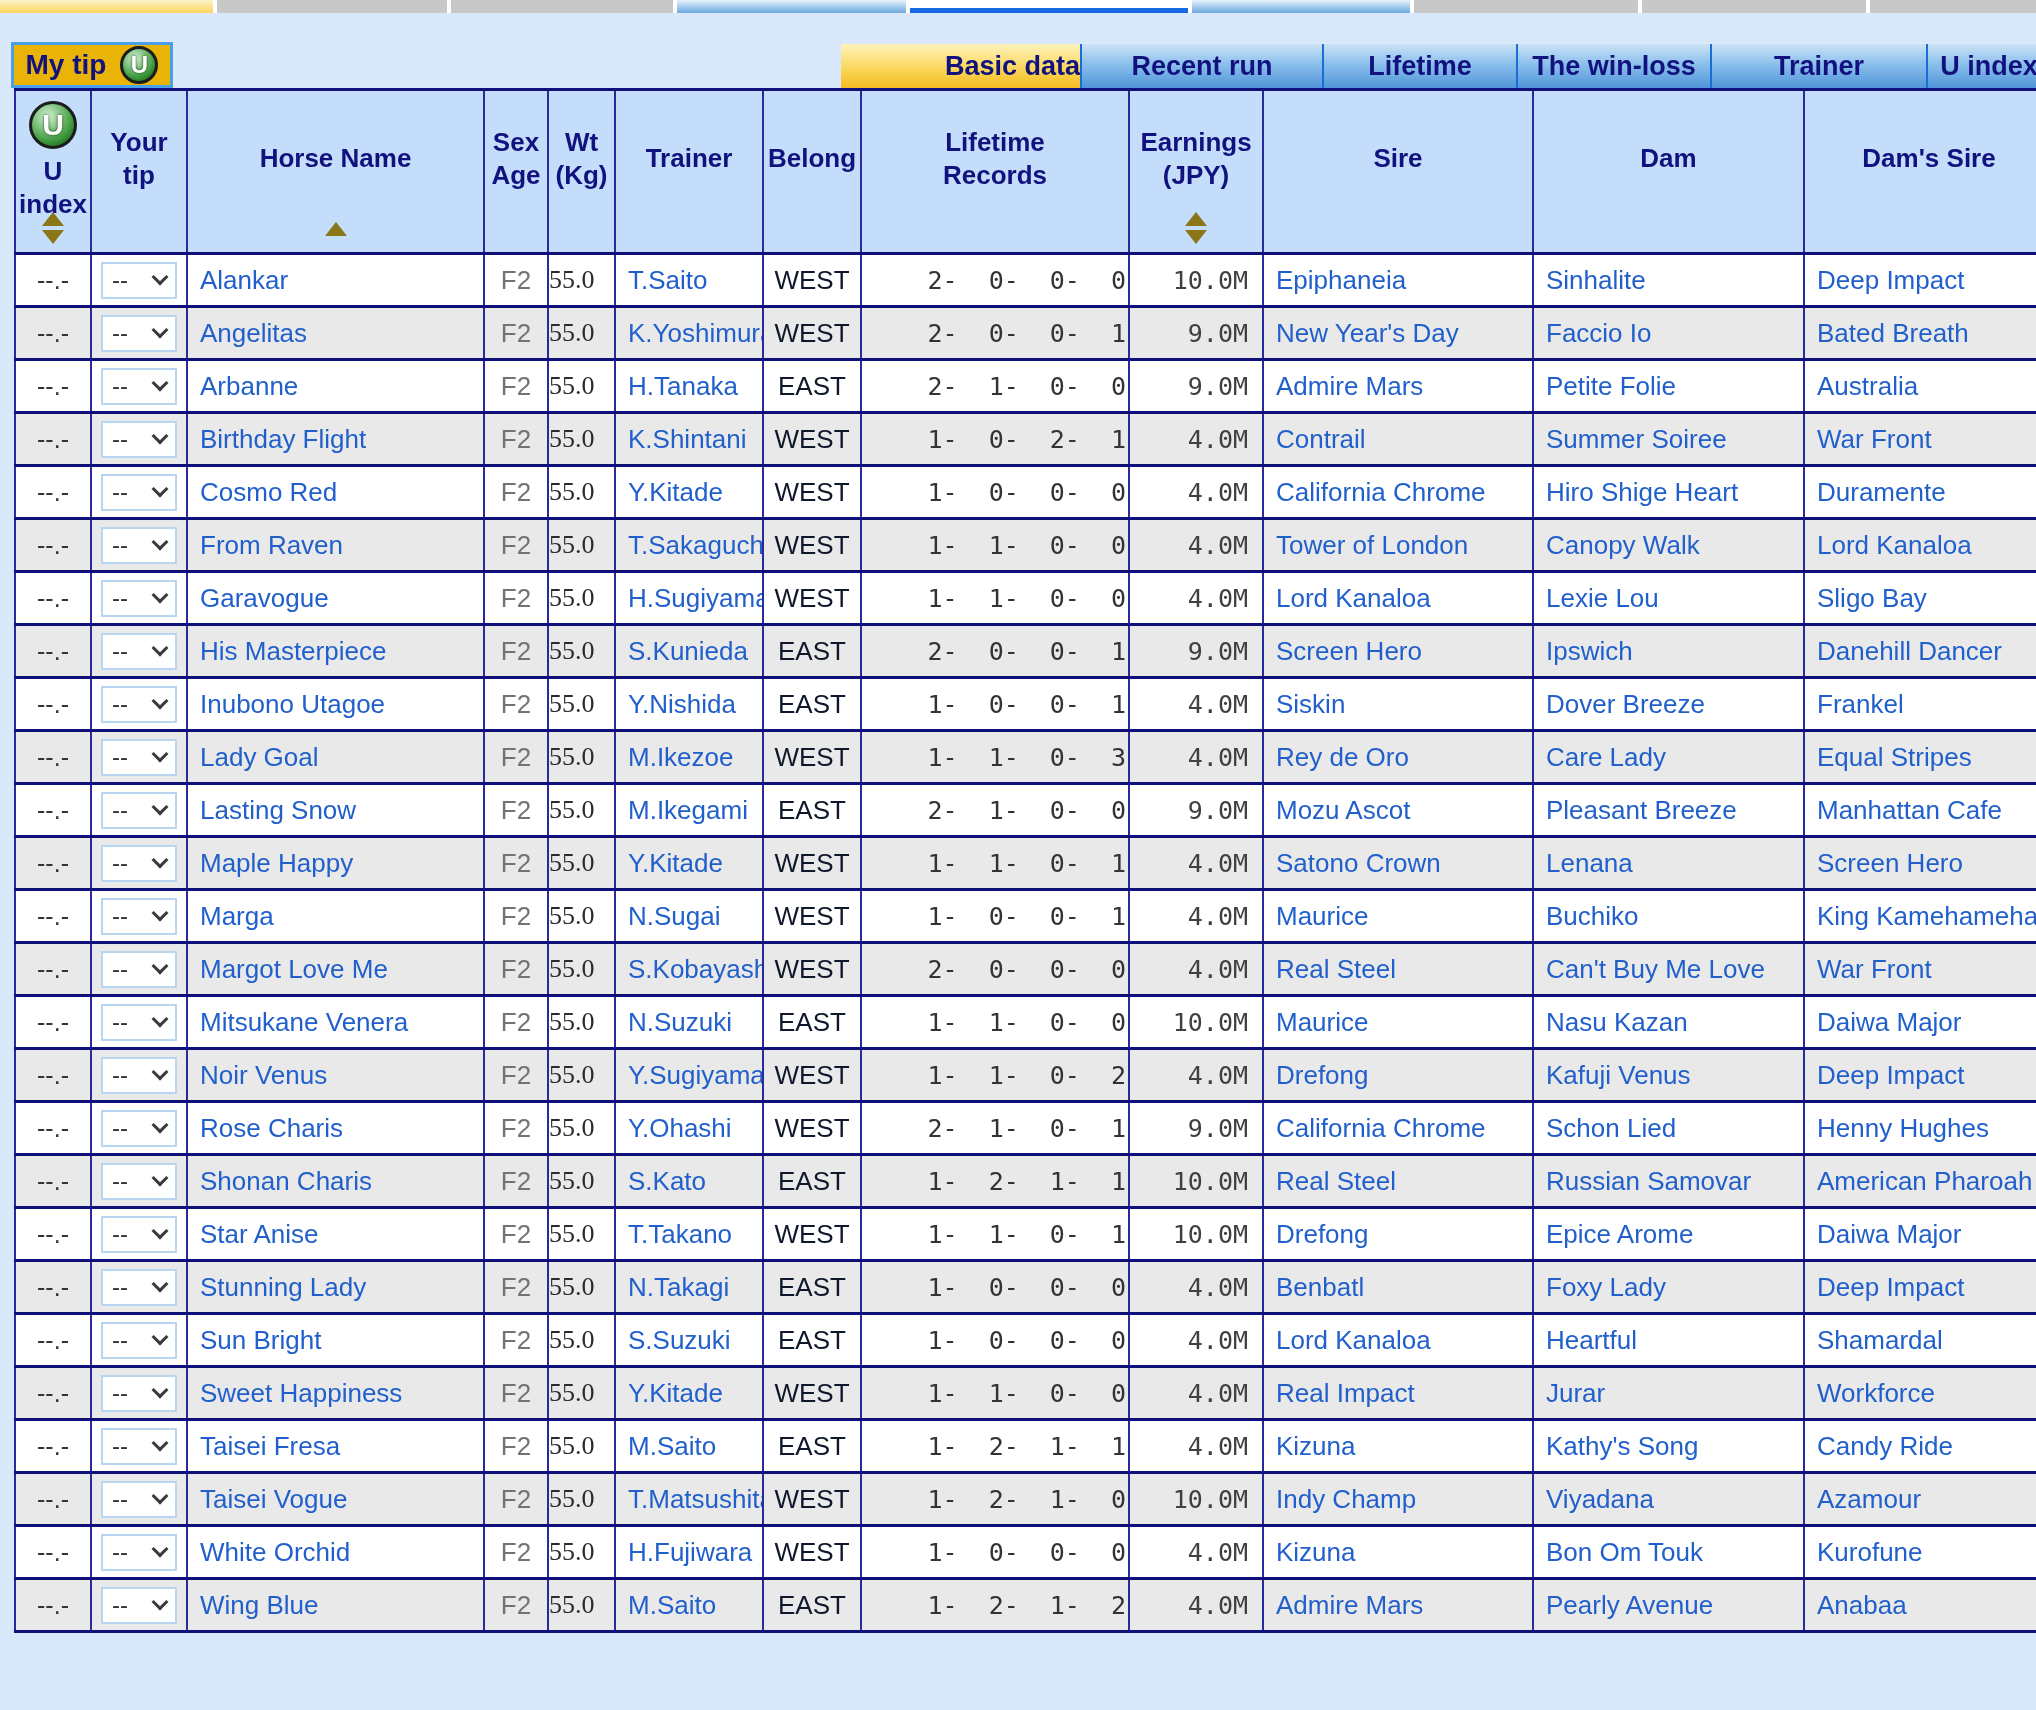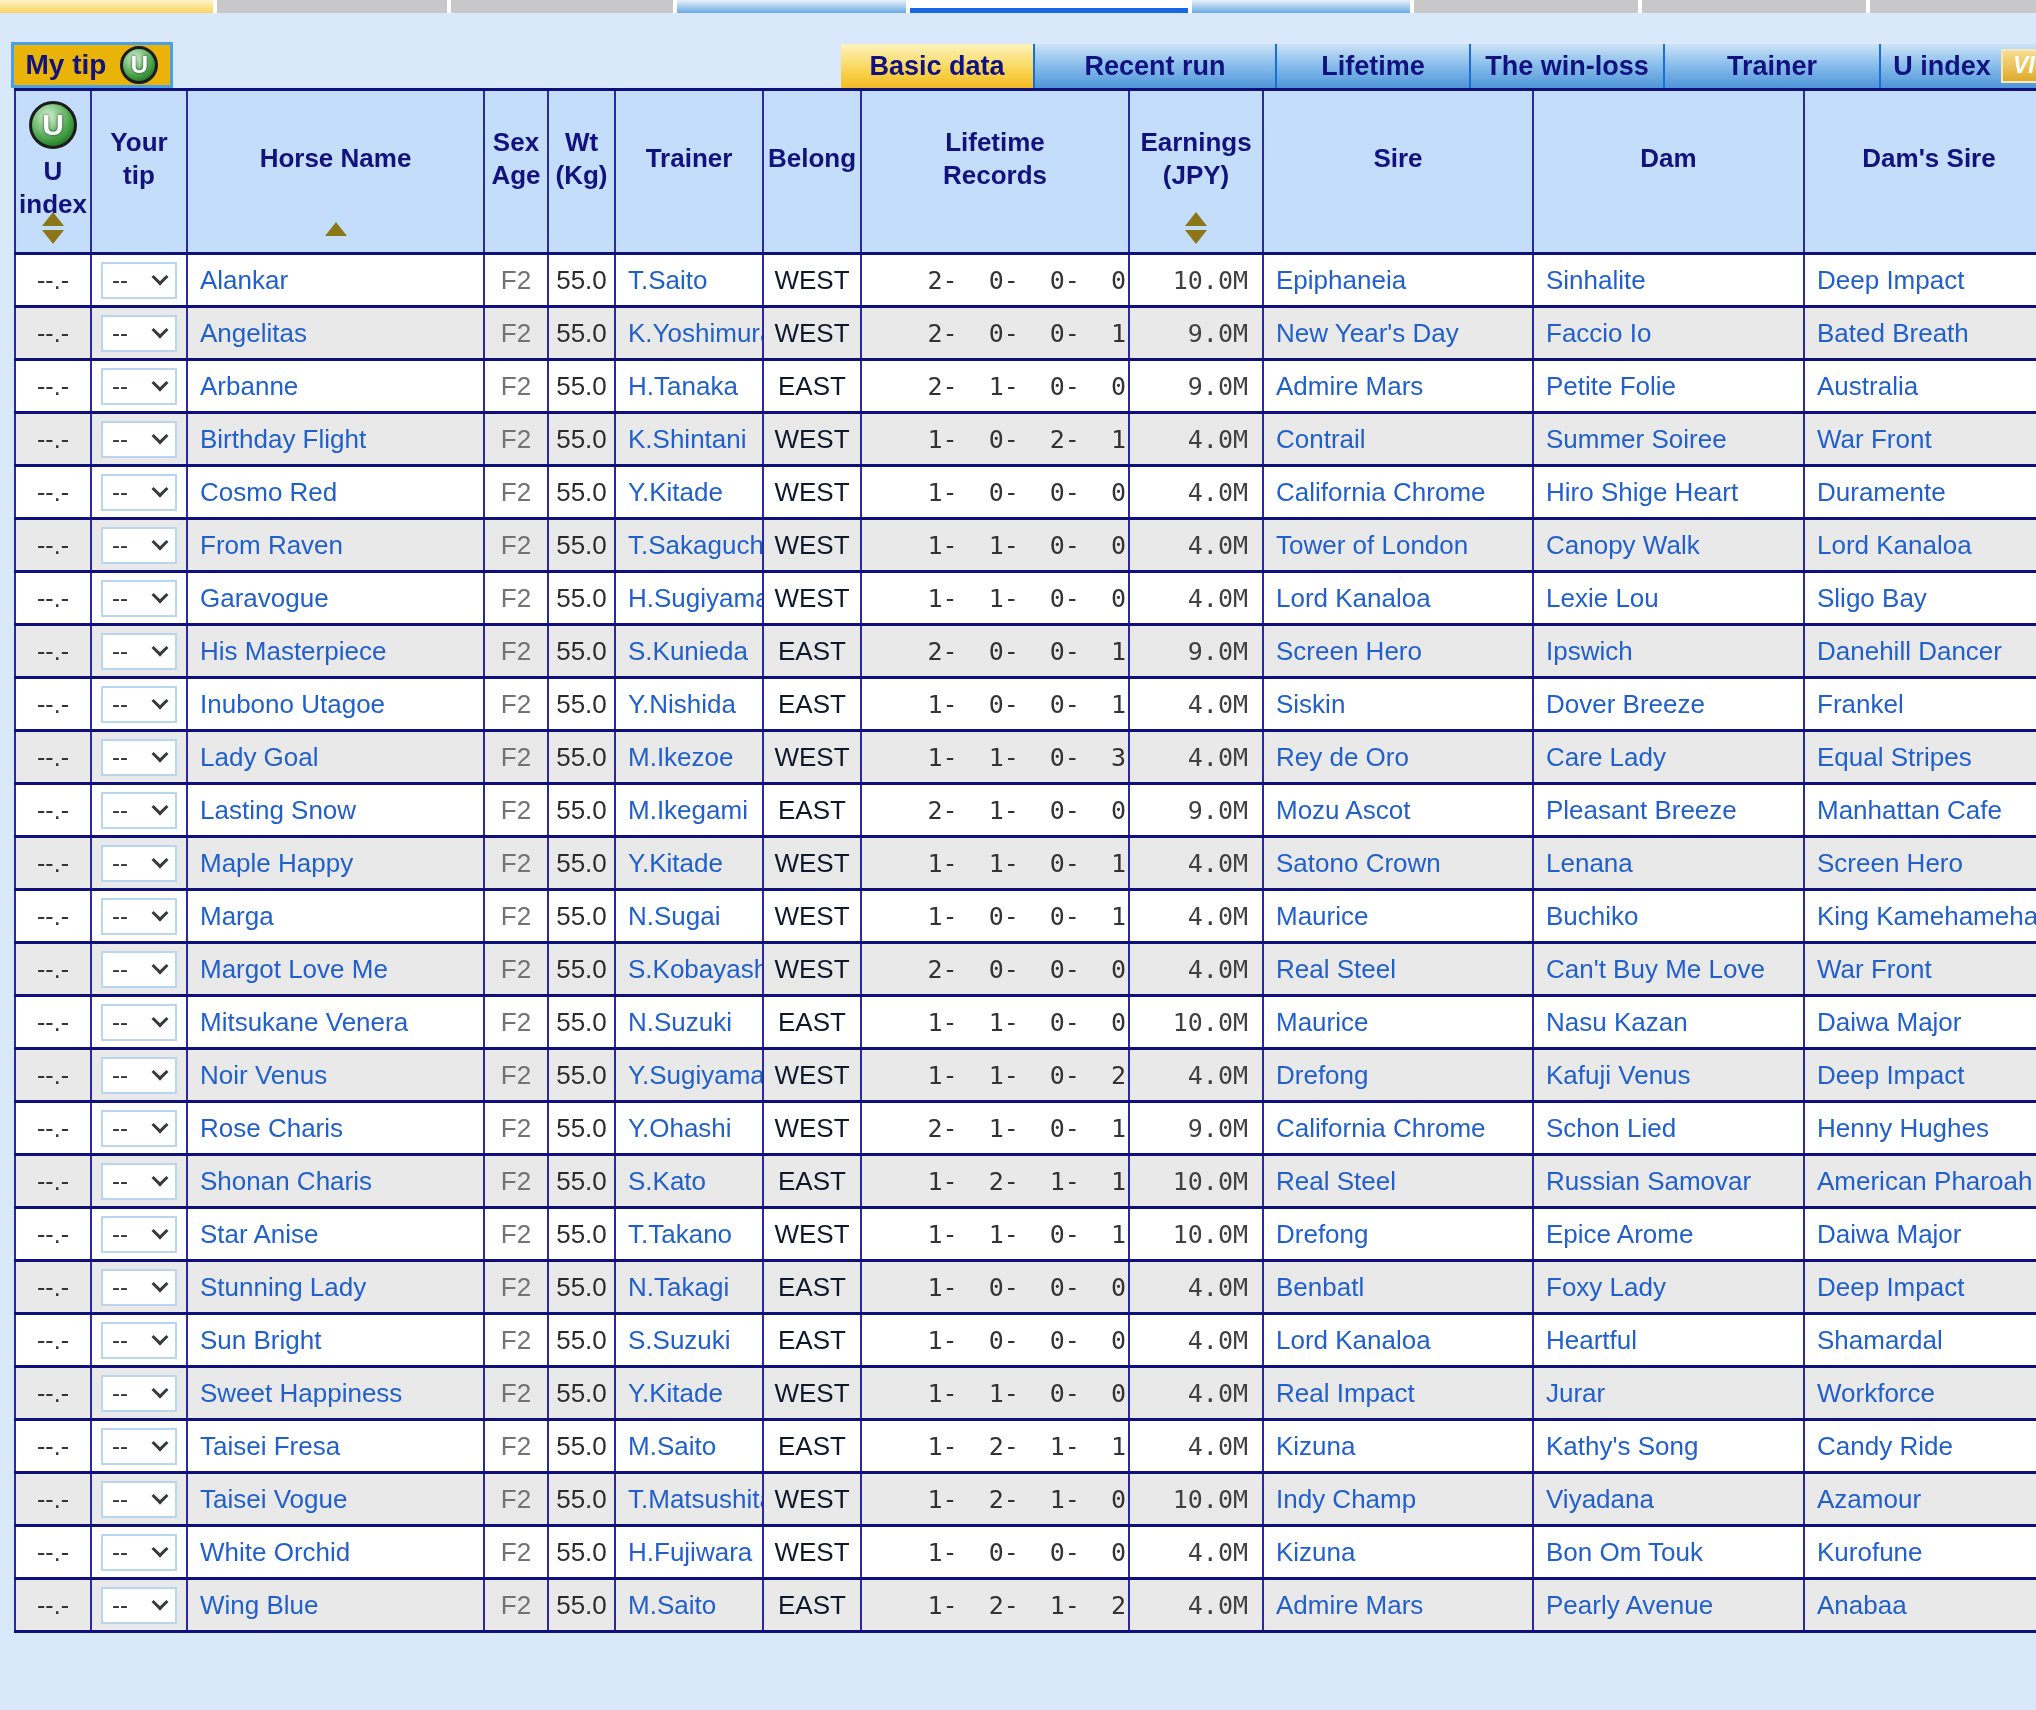--- a/index.html
+++ b/index.html
@@ -78,21 +78,21 @@
 
   td { height:53px; vertical-align:middle; font-size:26px; }
   tr.odd td { background:#ffffff; }
   tr.even td { background:#e9e9e9; }
 
   .col-uindex td, td.c-uindex { }
   td.c-uindex { text-align:center; color:#333333; font-size:25px; }
   td.c-tip { text-align:center; }
   td.c-name, td.c-trainer, td.c-sire, td.c-dam, td.c-damsire { text-align:left; padding-left:12px; }
   td.c-sexage { text-align:center; color:#737373; }
-  td.c-wt { text-align:center; color:#2b2b2b; }
+  td.c-wt { color:#2b2b2b;font-family:Liberation Serif, serif; }
   td.c-belong { text-align:center; color:#0f172a; }
   td.c-record { text-align:right; padding-right:2px; color:#333333;
                 font-family:"DejaVu Sans Mono", monospace; font-size:25px;
                 white-space:pre; word-spacing:16px; }
   td.c-earnings { text-align:right; padding-right:14px; color:#404040;
                   font-family:"DejaVu Sans Mono", monospace; font-size:25px; }
 
   a.link { color:#2160cc; text-decoration:none; cursor:pointer; }
 
   
@@ -128,21 +128,21 @@
   <div class="seg seg-g4"></div>
   <div class="seg seg-g5"></div>
 </div>
 
 <div class="mytip">
   <span>My tip</span>
   <span class="u-logo small">U</span>
 </div>
 
 <div class="tabbar">
-    <div class="tab active" style="width: 192px;">
+    <div class="tab active" style="width: 239px; justify-content: flex-end;">
       <span>Basic data</span>
     </div>
     <div class="tab" style="width: 242px;">
       <span>Recent run</span>
     </div>
     <div class="tab" style="width: 194px;">
       <span>Lifetime</span>
     </div>
     <div class="tab" style="width: 194px;">
       <span>The win-loss</span>

